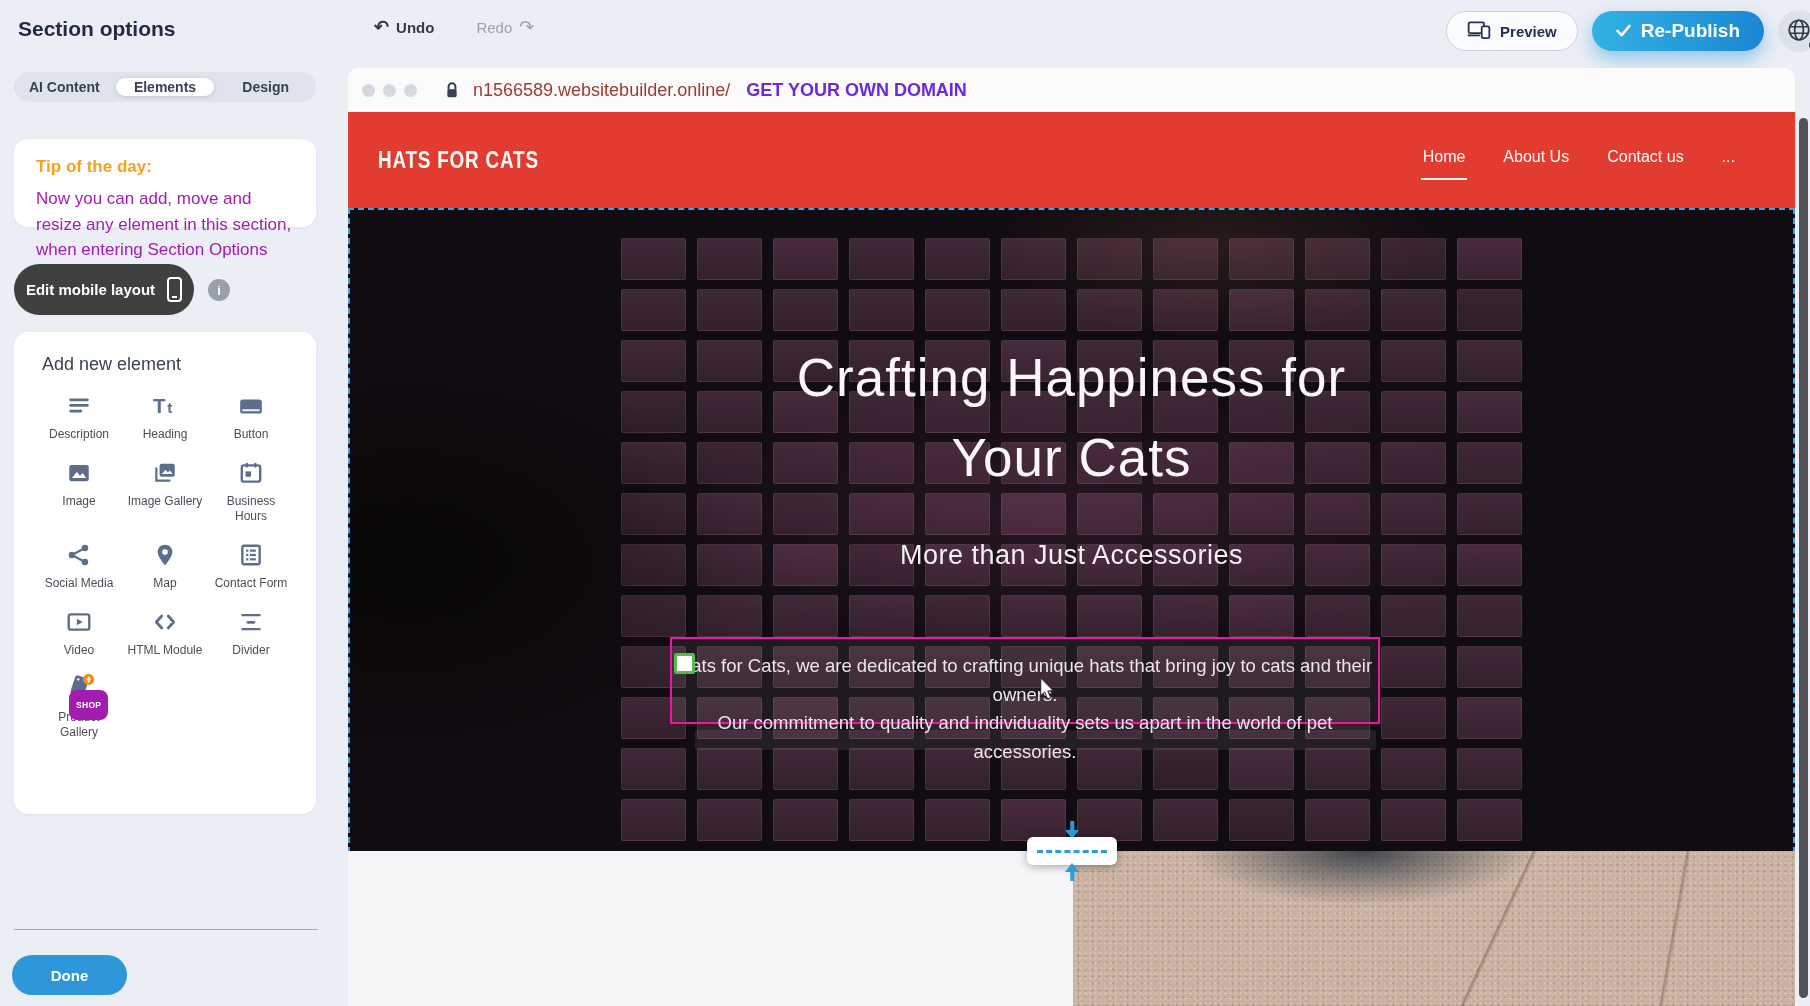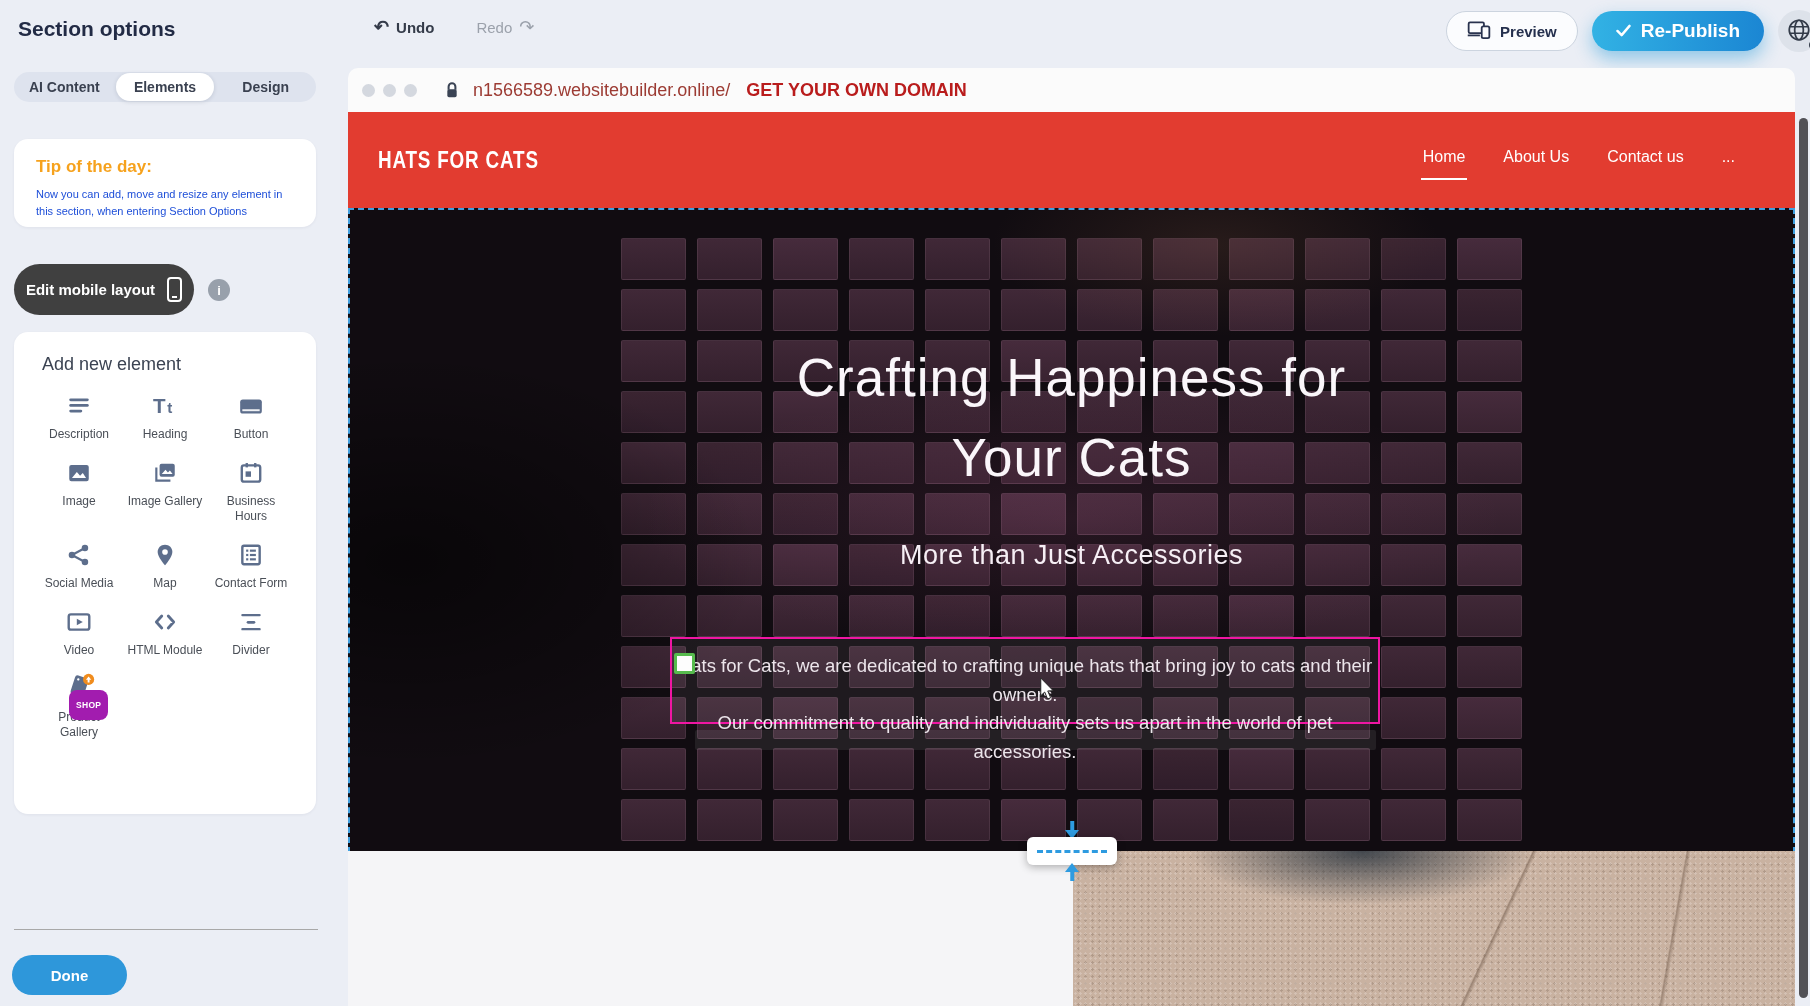--- a/index.html
+++ b/index.html
@@ -14,27 +14,27 @@
   .ur-btn .arr{font-size:18px;line-height:1;}
   .ur-btn.disabled{color:#9ba1ab;font-weight:normal;}
   .tb-right{position:absolute;right:0;top:10px;display:flex;align-items:center;gap:14px;}
   .btn-preview{display:flex;align-items:center;gap:9px;height:40px;padding:0 20px;border-radius:20px;border:1px solid #ccd4df;background:#fbfcfe;color:#25304e;font-size:15px;font-weight:bold;cursor:pointer;}
   .btn-republish{display:flex;align-items:center;gap:10px;height:40px;padding:0 24px;border-radius:20px;border:none;background:linear-gradient(90deg,#32b2e4,#1b86d3);color:#fff;font-size:19px;font-weight:bold;cursor:pointer;box-shadow:0 8px 18px rgba(30,150,215,.45);}
   .globe-btn{position:relative;width:42px;height:42px;border-radius:50%;background:#dde2ea;border:none;display:flex;align-items:center;justify-content:center;cursor:pointer;margin-right:-10px;}
   .globe-btn .dot{position:absolute;right:3px;bottom:3px;width:8px;height:8px;border-radius:50%;background:#343b49;}
 
   
   .sidebar{position:absolute;left:0;top:60px;width:326px;bottom:0;}
-  .tabs{position:absolute;left:14px;top:12px;width:302px;height:30px;background:#dee3ee;border-radius:15px;display:flex;}
+  .tabs{position:absolute;left:14px;top:12px;width:302px;height:30px;background:#dee3ee;border-radius:15px;display:flex;align-items:center;}
   .tab{flex:1;border:none;background:none;border-radius:15px;font-size:14px;font-weight:600;color:#3a4150;cursor:pointer;margin:1px;}
   .tab.active{background:#fff;box-shadow:0 1px 4px rgba(30,40,70,.15);}
   .card{position:absolute;left:14px;width:302px;background:#fff;border-radius:14px;box-shadow:0 1px 3px rgba(30,40,70,.06);}
   .tip-card{top:79px;height:88px;padding:18px 22px;}
   .tip-title{color:#f6a21d;font-size:17px;font-weight:bold;margin-bottom:9px;}
-  .tip-body{color:#1d4ed8;font-size:11px;line-height:1.5;}
+  .tip-body{color:#a21caf;font-size:17px;line-height:1.5;}
   .edit-mobile{position:absolute;left:14px;top:204px;width:180px;height:51px;border:none;border-radius:26px;background:#404040;color:#fff;font-size:15px;font-weight:bold;display:flex;align-items:center;justify-content:center;gap:12px;cursor:pointer;}
   .phone-ic{display:inline-block;width:15px;height:25px;border:2px solid #fff;border-radius:4px;position:relative;}
   .phone-ic::after{content:"";position:absolute;left:3px;right:3px;bottom:2px;height:2px;background:#fff;}
   .info-btn{position:absolute;left:208px;top:219px;width:22px;height:22px;border-radius:50%;border:none;background:#98a0ab;color:#fff;font-size:13px;font-weight:bold;cursor:pointer;display:flex;align-items:center;justify-content:center;}
   .add-card{top:272px;min-height:482px;padding:20px 22px 18px;}
   .add-title{font-size:18px;color:#3b4352;font-weight:500;margin:2px 0 16px 6px;}
   .elem-grid{display:grid;grid-template-columns:repeat(3,1fr);row-gap:16px;}
   .elem-item{display:flex;flex-direction:column;align-items:center;background:none;border:none;cursor:pointer;padding:0;}
   .elem-ic{height:30px;display:flex;align-items:center;justify-content:center;position:relative;}
   .elem-label{margin-top:6px;font-size:12px;line-height:1.25;color:#4a4f57;text-align:center;max-width:78px;}
@@ -42,21 +42,21 @@
   .side-divider{position:absolute;left:14px;top:869px;width:304px;height:1px;background:#a8a8a8;}
   .btn-done{position:absolute;left:12px;top:895px;width:115px;height:40px;border:none;border-radius:20px;background:#2e97da;color:#fff;font-size:15px;font-weight:bold;cursor:pointer;}
 
   
   .canvas{position:absolute;left:348px;top:68px;width:1447px;height:938px;}
   .browser-bar{position:absolute;left:0;top:0;width:100%;height:44px;background:#fbfbfb;border-radius:10px 10px 0 0;display:flex;align-items:center;padding:11px 14px;}
   .b-dots{display:flex;gap:8px;margin-right:28px;}
   .b-dots span{width:13px;height:13px;border-radius:50%;background:#d4d8df;}
   .b-lock{margin-right:14px;display:flex;align-items:center;}
   .b-url{font-size:18px;color:#9c3b33;cursor:text;}
-  .b-cta{font-size:18px;font-weight:600;color:#b91c1c;margin-left:16px;text-decoration:none;cursor:pointer;}
+  .b-cta{font-size:18px;font-weight:600;color:#6d28d9;margin-left:16px;text-decoration:none;cursor:pointer;}
 
   .site-header{position:absolute;left:0;top:44px;width:100%;height:96px;background:#e23c30;display:flex;align-items:center;justify-content:space-between;padding:0 58px 0 30px;}
   .logo{color:#fff;font-size:23px;font-weight:800;letter-spacing:1px;transform:scaleX(.82);transform-origin:left center;white-space:nowrap;}
   .nav{display:flex;align-items:center;gap:34px;}
   .nav-item{position:relative;color:#fff;font-size:16px;background:none;border:none;cursor:pointer;padding:2px 2px 8px;}
   .nav-item.active::after{content:"";position:absolute;left:0;right:0;bottom:-6px;height:2.5px;background:#fff;}
 
   
   .hero{position:absolute;left:0;top:140px;width:100%;height:705px;background:#110c11;border:2px dashed #3f9fdf;overflow:hidden;}
   .tile-grid{position:absolute;left:271px;top:28px;display:grid;grid-template-columns:repeat(12,65px);grid-auto-rows:42px;gap:9px 11px;pointer-events:none;}

